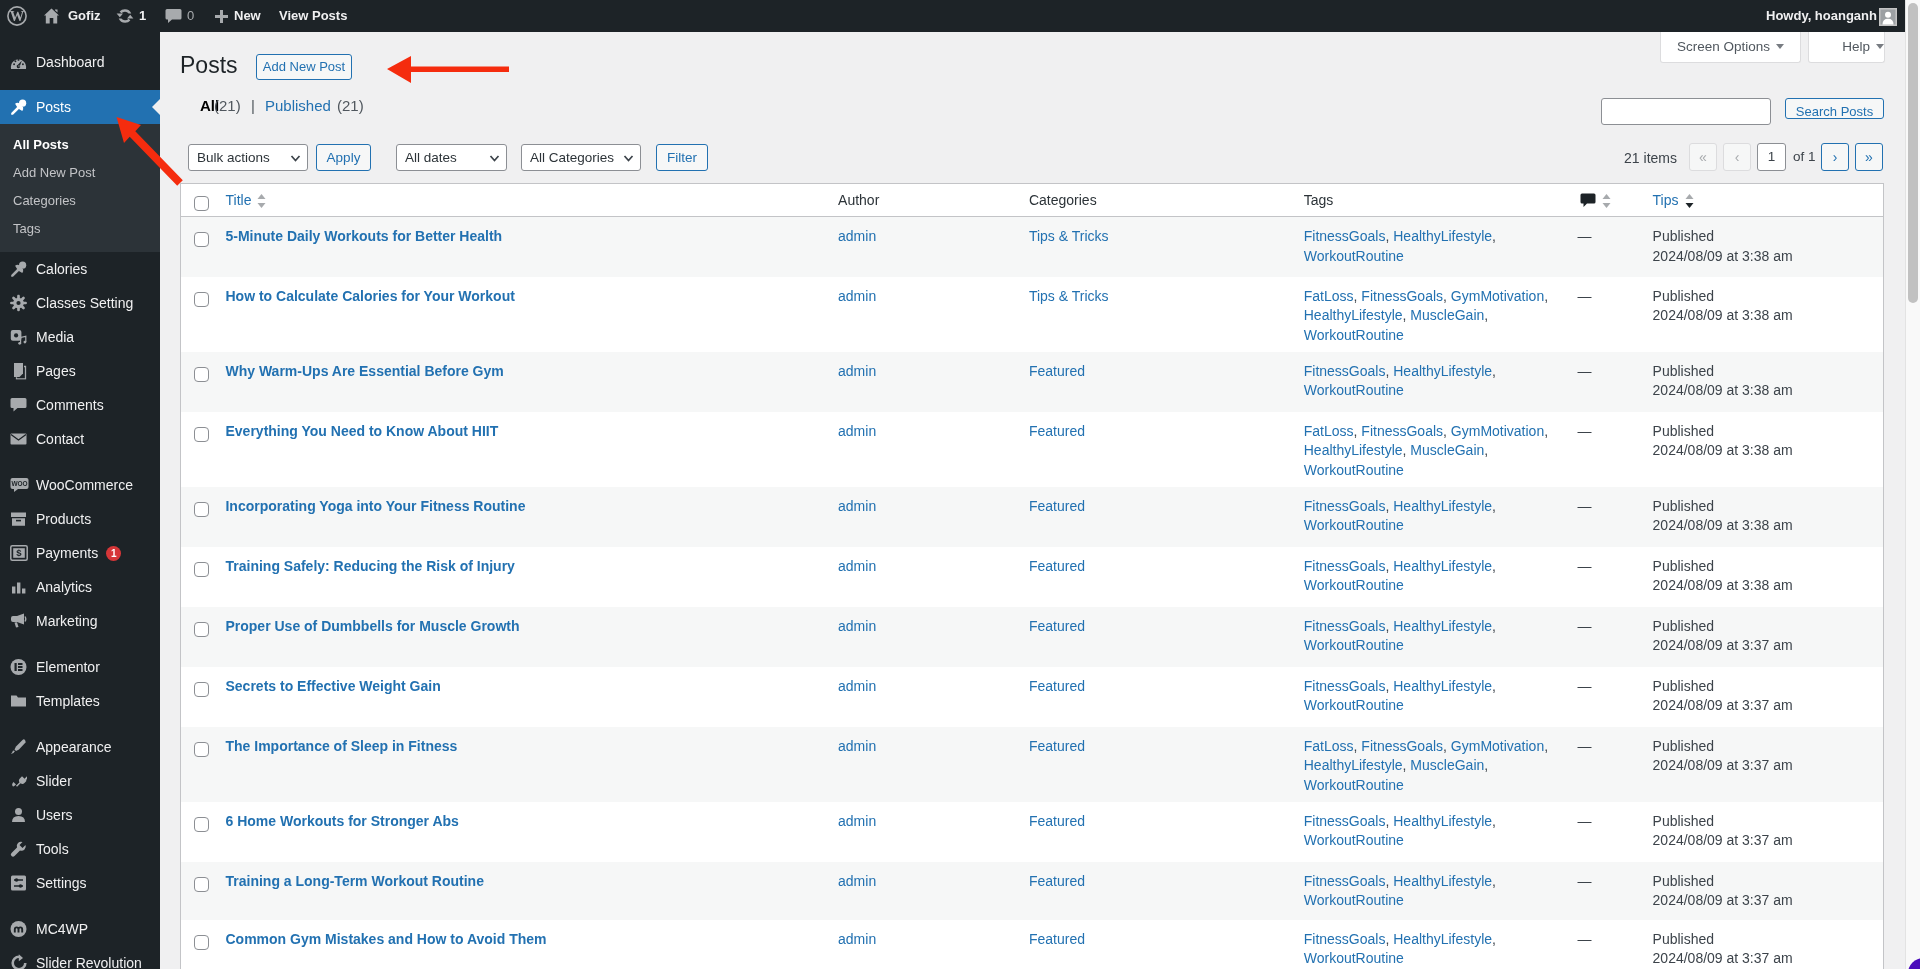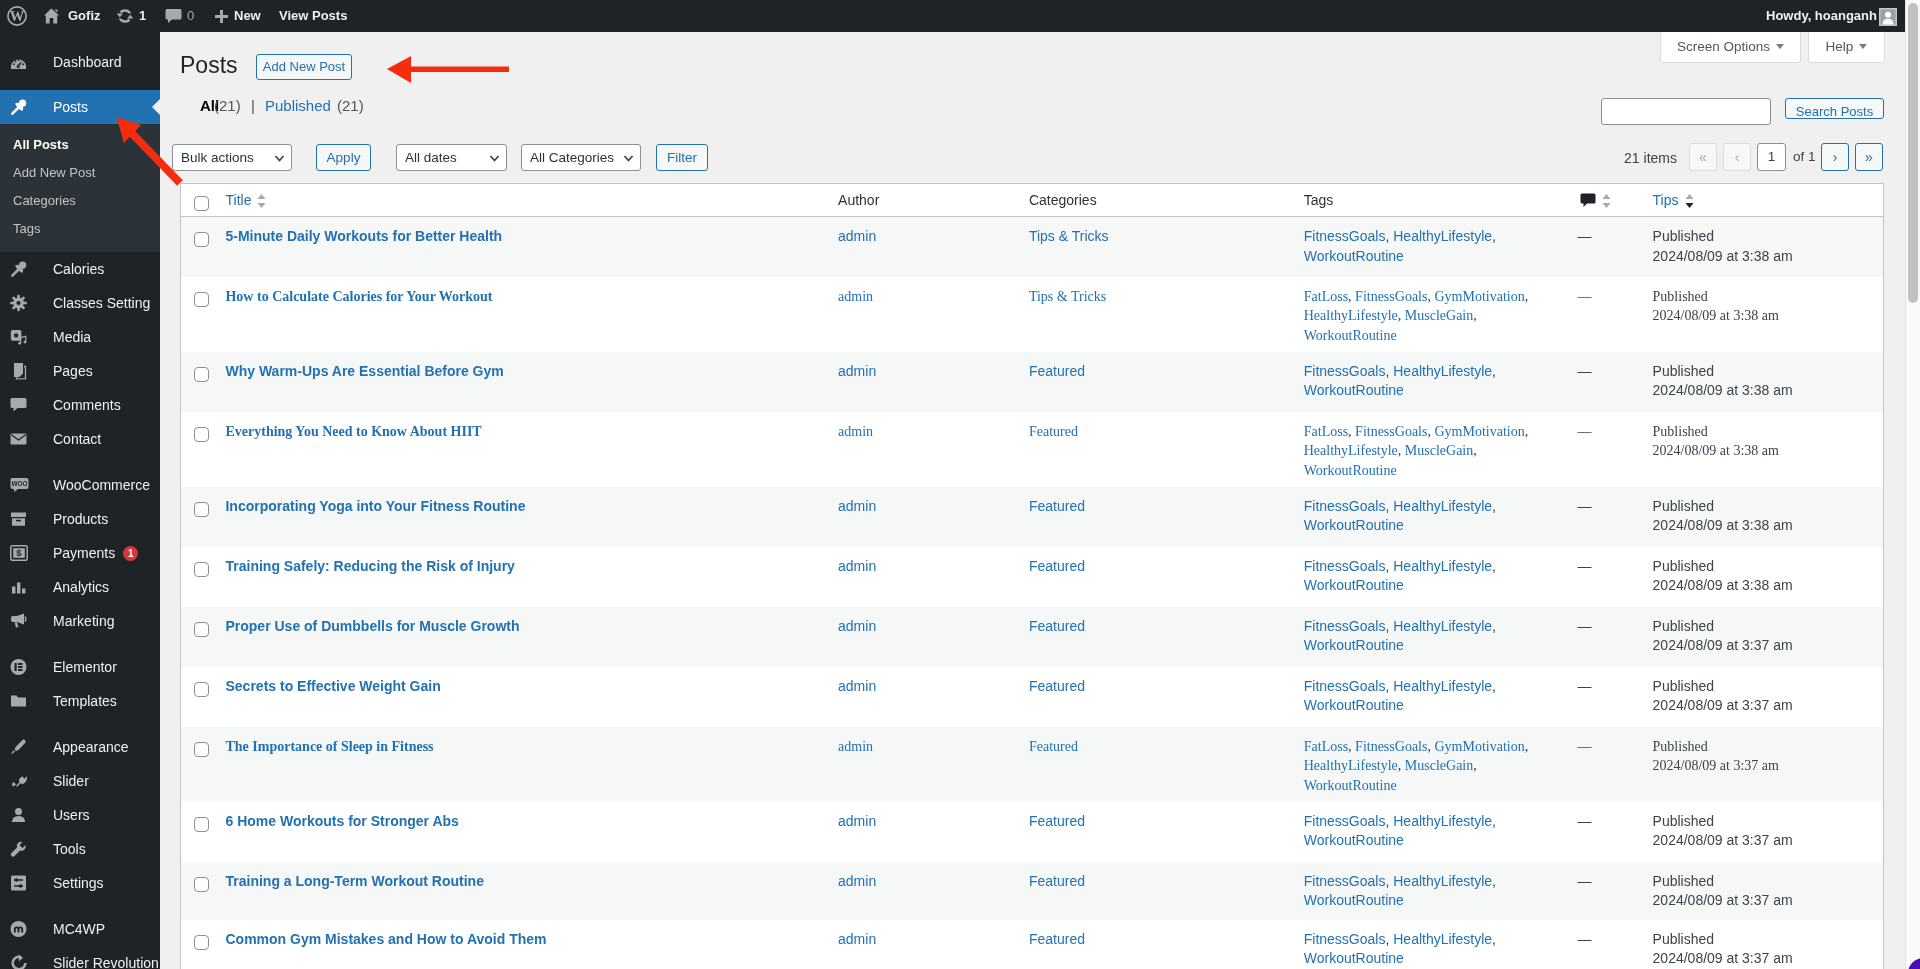--- a/index.html
+++ b/index.html
@@ -4,21 +4,21 @@
 <style>
 * { margin:0; padding:0; box-sizing:border-box; }
 html,body { width:1920px; height:969px; overflow:hidden; background:#f0f0f1;
   font-family:"Liberation Sans", sans-serif; }
 #bar { position:absolute; left:0; top:0; width:1905px; height:32px; background:#1d2327; z-index:50; }
 #bar .t { position:absolute; top:0; height:32px; line-height:32px; color:#f0f0f1; font-size:13px; font-weight:600; }
 #bar .g { color:#a7aaad; font-weight:400; }
 #bar svg { position:absolute; }
 #menu { position:absolute; left:0; top:32px; width:160px; height:937px; background:#1d2327; z-index:40; }
 .mi { position:absolute; left:0; width:160px; height:34px; color:#f0f0f1; font-size:14px; }
-.mi .lb { position:absolute; left:53px; top:50%; transform:translateY(-50%); white-space:nowrap; }
+.mi .lb { position:absolute; left:36px; top:50%; transform:translateY(-50%); white-space:nowrap; }
 .mi svg { position:absolute; left:10px; top:50%; transform:translateY(-50%); }
 #mi-posts { background:#2271b1; color:#fff; }
 #mi-posts:after { content:""; position:absolute; right:0; top:50%; margin-top:-8px;
   border:8px solid transparent; border-right-color:#f0f0f1; border-left-width:0; }
 #submenu { position:absolute; left:0; top:92px; width:160px; height:128px; background:#2c3338; }
 .smi { position:absolute; left:0; width:160px; height:28px; line-height:28px; padding-left:13px;
   color:#c3c4c7; font-size:13px; }
 .smi.cur { color:#fff; font-weight:700; }
 .badge { display:inline-block; background:#d63638; color:#fff; border-radius:50%; width:15px; height:15px;
   line-height:15px; text-align:center; font-size:10px; font-weight:600; margin-left:8px; vertical-align:1px; }
@@ -47,33 +47,33 @@
 .pgbtn.dis { background:#f6f7f7; border:1px solid #dcdcde; color:#a7aaad; }
 .pgbtn.act { background:#f6f7f7; border:1px solid #2271b1; color:#2271b1; }
 #pgcur { position:absolute; left:1597px; top:111px; width:29px; height:28px; background:#fff;
   border:1px solid #8c8f94; border-radius:3px; text-align:center; line-height:26px; font-size:13.5px; color:#3c434a; }
 #pgof { position:absolute; left:1633px; top:111px; font-size:13.5px; color:#3c434a; line-height:28px; }
 #so { position:absolute; left:1500px; top:0; width:141px; height:31px; background:#fff;
   border:1px solid #dcdcde; border-top:none; border-radius:0 0 3px 3px; color:#50575e; font-size:13.5px;
   text-align:center; line-height:30px; }
 #help { position:absolute; left:1648px; top:0; width:77px; height:31px; background:#fff;
   border:1px solid #dcdcde; border-top:none; border-radius:0 0 3px 3px; color:#50575e; font-size:13.5px;
-  text-align:center; line-height:30px; }
+  text-align:right; line-height:30px; }
 .caret { display:inline-block; width:0; height:0; border:4px solid transparent; border-top:5px solid #787c82;
   margin-left:6px; position:relative; top:2px; }
 
 #tbl { position:absolute; left:20px; top:151px; width:1704px; border-collapse:collapse; background:#fff;
   border:1px solid #c3c4c7; font-size:14px; color:#3c434a; }
 #tbl th { font-weight:400; text-align:left; color:#2c3338; height:33px; border-bottom:1px solid #c3c4c7; }
 #tbl td { vertical-align:top; padding:10px 10px 0 10px; line-height:19.5px; }
 #tbl tr.odd td { background:#f6f7f7; }
 #tbl a { color:#2271b1; text-decoration:none; }
 #tbl .rtitle { font-weight:700; }
 #tbl tr.h60 { height:60px; }
-#tbl tr.h75 { height:75px;font-family:Liberation Serif, serif; }
+#tbl tr.h75 { height:75px; }
 #tbl tr.h58 { height:58px; }
 .cbx { width:15px; height:15px; border:1px solid #8c8f94; border-radius:4px; background:#fff; display:inline-block; }
 th.cbcol, td.cbcol { width:33px; padding:0 !important; }
 td.cbcol .cbx { margin:15px 0 0 13px; }
 th.cbcol .cbx { margin:9px 0 0 13px; }
 .sorticon { display:inline-block; vertical-align:middle; margin-left:6px; }
 .dash { color:#3c434a; }
 #scroll { position:absolute; left:1905px; top:0; width:15px; height:969px; background:#f9f9f9;
   border-left:1px solid #e3e3e3; z-index:60; }
 #thumb { position:absolute; left:2px; top:3px; width:10px; height:300px; background:#c1c1c1; border-radius:5px; }
@@ -312,21 +312,21 @@
   <div class="btn" id="addnew">Add New Post</div>
   <div id="subsub">
       <b style="position:absolute;left:12px">All</b>
       <span style="position:absolute;left:26px">(21)</span>
       <span style="position:absolute;left:63px">|</span>
       <a style="position:absolute;left:74px">Published</a>
       <span style="position:absolute;left:149px">(21)</span>
     </div>
   <div id="searchbox"></div>
   <div class="btn" id="searchbtn">Search Posts</div>
-  <div class="ctl" style="left:12px; width:120px">Bulk actions<svg width="13" height="11" viewBox="0 0 13 11">
+  <div class="ctl" style="left:28px; width:120px">Bulk actions<svg width="13" height="11" viewBox="0 0 13 11">
         <path d="M2.5 3 L6.5 7.5 L10.5 3" fill="none" stroke="#3c434a" stroke-width="1.7"></path>
       </svg></div>
   <div class="btn" id="applybtn">Apply</div>
   <div class="ctl" style="left:236px; width:111px">All dates<svg width="13" height="11" viewBox="0 0 13 11">
         <path d="M2.5 3 L6.5 7.5 L10.5 3" fill="none" stroke="#3c434a" stroke-width="1.7"></path>
       </svg></div>
   <div class="ctl" style="left:361px; width:120px">All Categories<svg width="13" height="11" viewBox="0 0 13 11">
         <path d="M2.5 3 L6.5 7.5 L10.5 3" fill="none" stroke="#3c434a" stroke-width="1.7"></path>
       </svg></div>
   <div class="btn" id="filterbtn">Filter</div>

